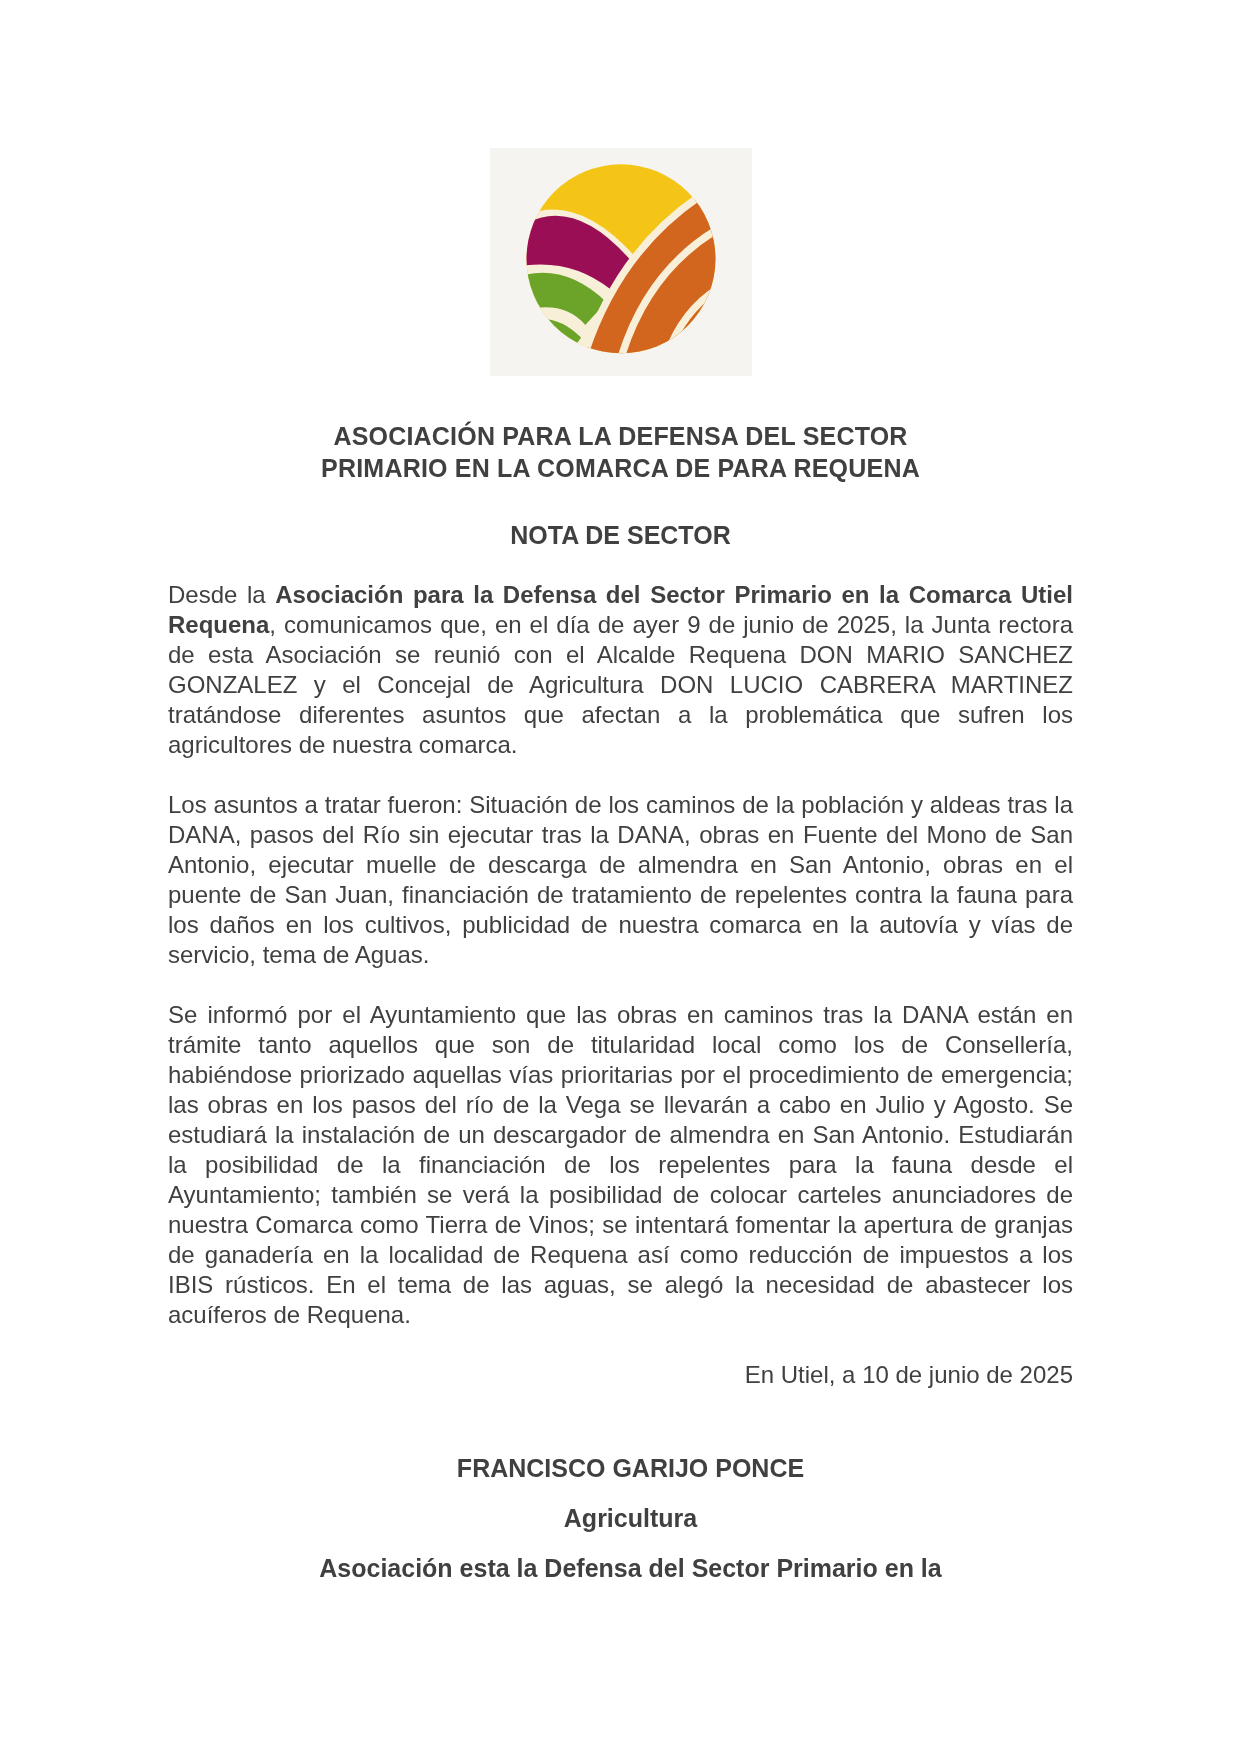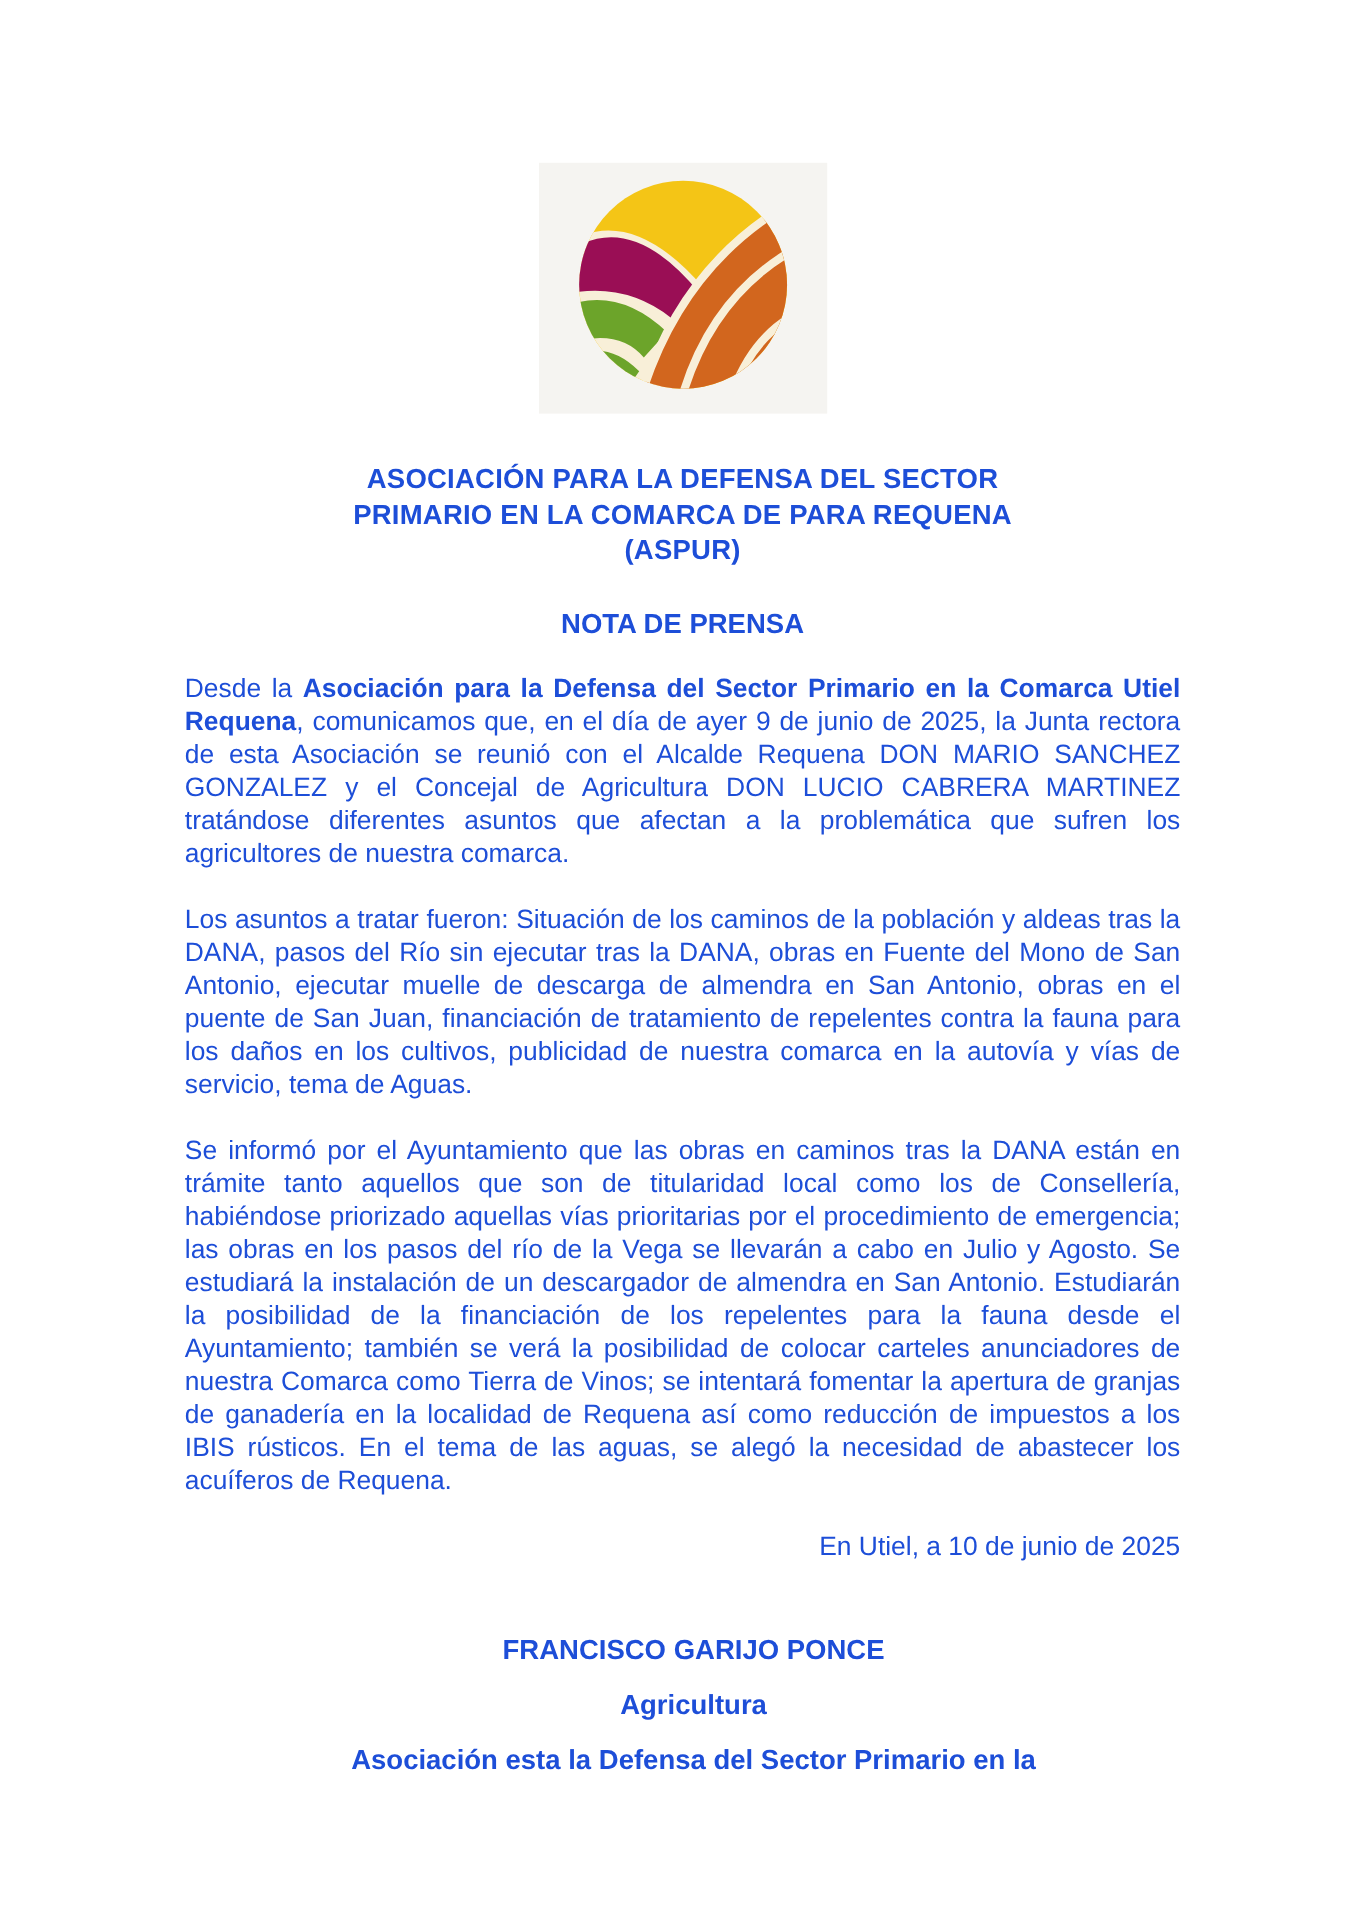--- a/index.html
+++ b/index.html
@@ -1,21 +1,21 @@
 <!DOCTYPE html>
 <html lang="es"><head>
 <meta charset="utf-8">
 <style>
   html,body { margin:0; padding:0; background:#ffffff; }
   .doc {
     position:relative;
     width:1241px;
     height:1754px;
     background:#ffffff;
-    color:#1d4ed8;
+    color:#404040;
     font-family:"Liberation Sans", sans-serif;
     overflow:hidden;
   }
   .logo-wrap { padding-top:148px; text-align:center; }
   .logo-box {
     display:inline-block;
     width:262px; height:228px;
     background:#F5F4F1;
     line-height:0;
   }
@@ -83,24 +83,23 @@
           <path d="M190,70 Q122,112 98,198" fill="none" stroke-width="7" stroke="#F8EFD8"></path>
           <path d="M198,122 Q154,146 138,206" fill="none" stroke-width="7" stroke="#F8EFD8"></path>
         </g>
       </svg>
     </span>
   </div>
 
   <div class="title-block">
     <div>ASOCIACIÓN PARA LA DEFENSA DEL SECTOR</div>
     <div>PRIMARIO EN LA COMARCA DE PARA REQUENA</div>
-    <div>(ASPUR)</div>
   </div>
 
-  <div class="press-note">NOTA DE PRENSA</div>
+  <div class="press-note">NOTA DE SECTOR</div>
 
   <div class="content">
     <p><span>Desde la </span><span class="bold">Asociación para la Defensa del Sector Primario en la Comarca Utiel Requena</span><span>, comunicamos que, en el día de ayer 9 de junio de 2025, la Junta rectora de esta Asociación se reunió con el Alcalde Requena DON MARIO SANCHEZ GONZALEZ y el Concejal de Agricultura DON LUCIO CABRERA MARTINEZ tratándose diferentes asuntos que afectan a la problemática que sufren los agricultores de nuestra comarca.</span></p>
 
     <p>Los asuntos a tratar fueron: Situación de los caminos de la población y aldeas tras la DANA, pasos del Río sin ejecutar tras la DANA, obras en Fuente del Mono de San Antonio, ejecutar muelle de descarga de almendra en San Antonio, obras en el puente de San Juan, financiación de tratamiento de repelentes contra la fauna para los daños en los cultivos, publicidad de nuestra comarca en la autovía y vías de servicio, tema de Aguas.</p>
 
     <p>Se informó por el Ayuntamiento que las obras en caminos tras la DANA están en trámite tanto aquellos que son de titularidad local como los de Consellería, habiéndose priorizado aquellas vías prioritarias por el procedimiento de emergencia; las obras en los pasos del río de la Vega se llevarán a cabo en Julio y Agosto. Se estudiará la instalación de un descargador de almendra en San Antonio. Estudiarán la posibilidad de la financiación de los repelentes para la fauna desde el Ayuntamiento; también se verá la posibilidad de colocar carteles anunciadores de nuestra Comarca como Tierra de Vinos; se intentará fomentar la apertura de granjas de ganadería en la localidad de Requena así como reducción de impuestos a los IBIS rústicos. En el tema de las aguas, se alegó la necesidad de abastecer los acuíferos de Requena.</p>
 
     <p class="dateline">En Utiel, a 10 de junio de 2025</p>
   </div>

